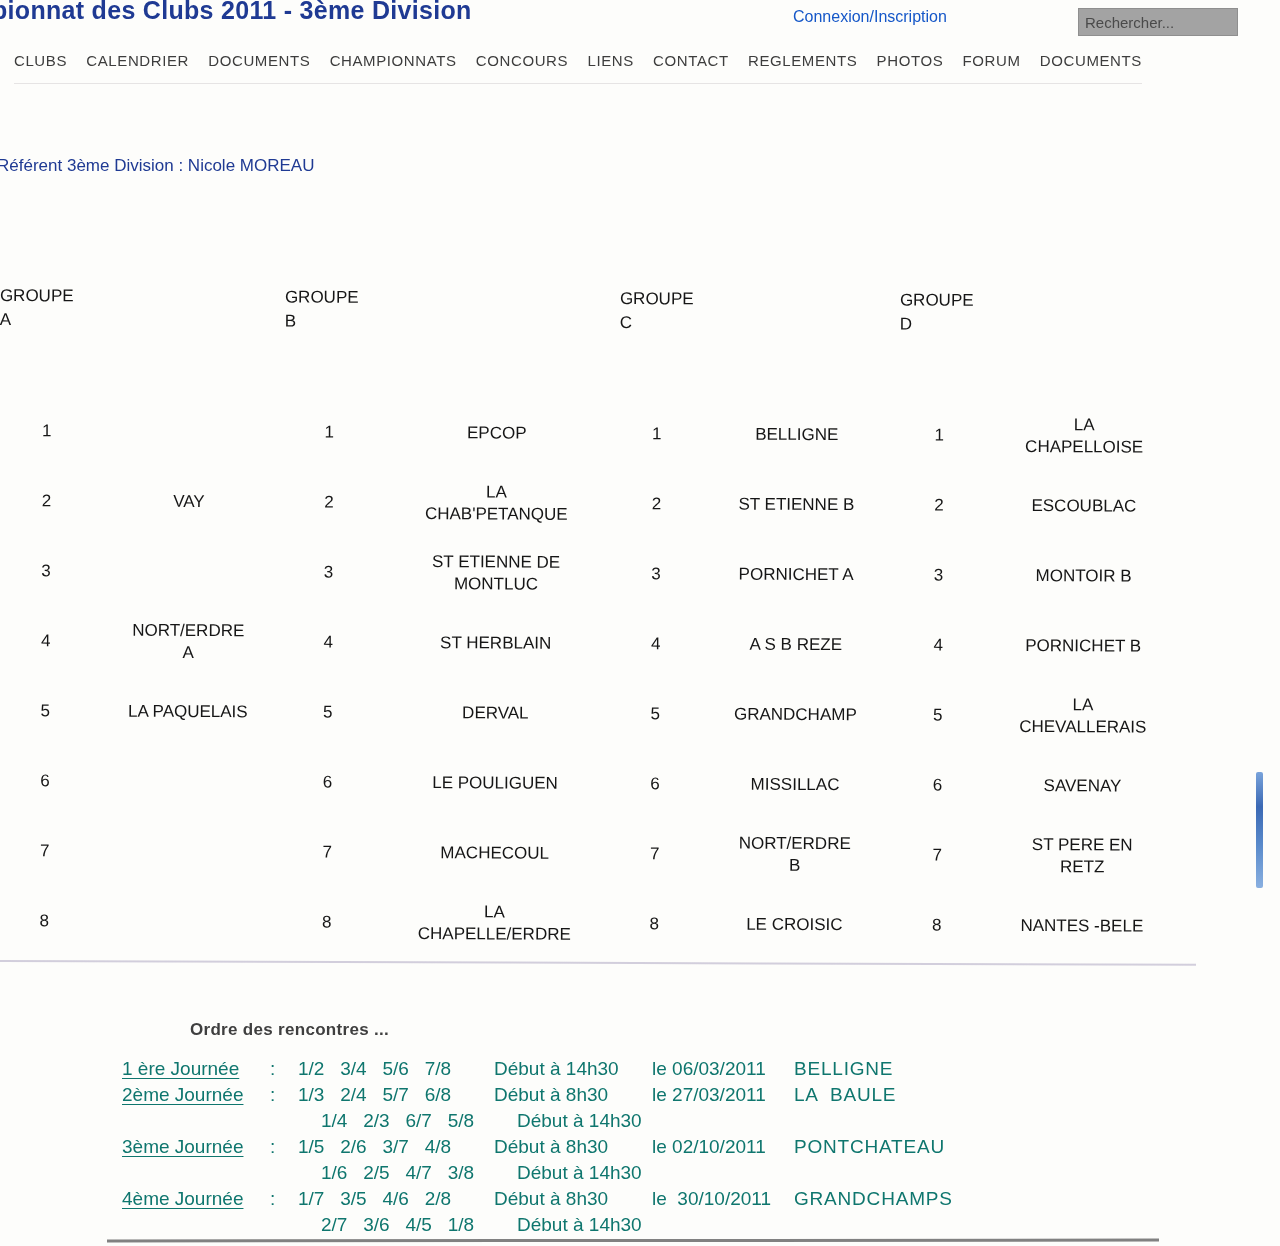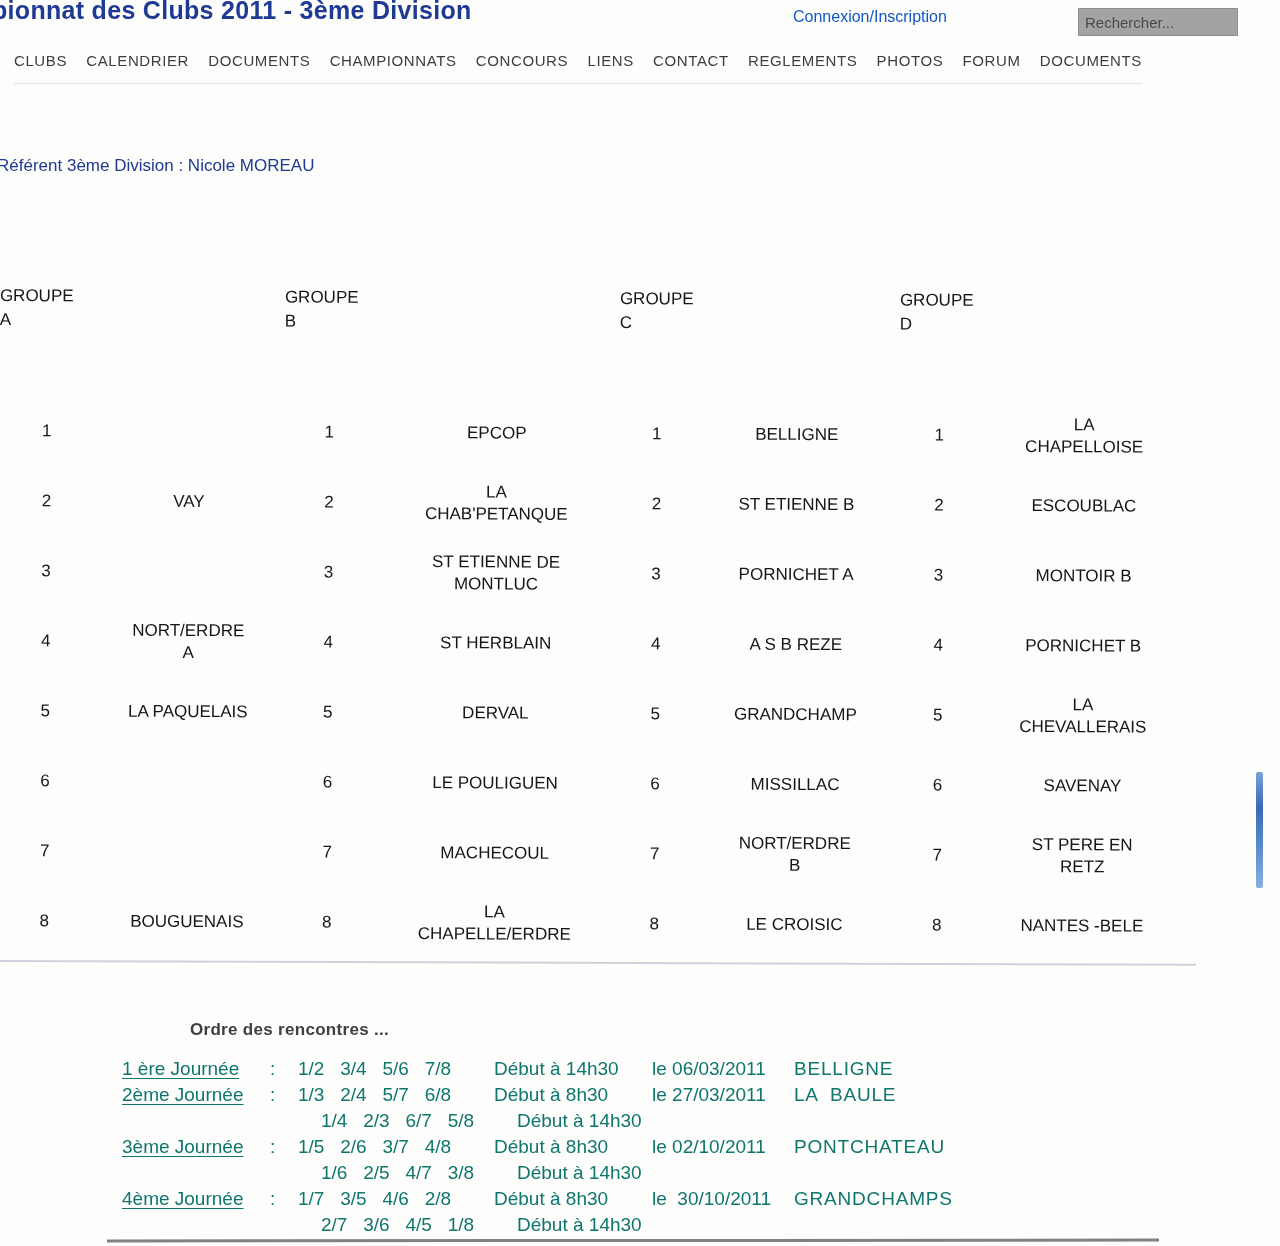--- a/index.html
+++ b/index.html
@@ -139,21 +139,20 @@
     <div class="cell name" style="grid-area:3/2">VAY</div>
     <div class="cell num" style="grid-area:4/1">3</div>
     <div class="cell num" style="grid-area:5/1">4</div>
     <div class="cell name" style="grid-area:5/2">NORT/ERDRE
 A</div>
     <div class="cell num" style="grid-area:6/1">5</div>
     <div class="cell name" style="grid-area:6/2">LA PAQUELAIS</div>
     <div class="cell num" style="grid-area:7/1">6</div>
     <div class="cell num" style="grid-area:8/1">7</div>
     <div class="cell num" style="grid-area:9/1">8</div>
-    <div class="cell name" style="grid-area:9/2">BOUGUENAIS</div>
 
     <div class="cell num" style="grid-area:2/3">1</div>
     <div class="cell name" style="grid-area:2/4">EPCOP</div>
     <div class="cell num" style="grid-area:3/3">2</div>
     <div class="cell name" style="grid-area:3/4">LA
 CHAB'PETANQUE</div>
     <div class="cell num" style="grid-area:4/3">3</div>
     <div class="cell name" style="grid-area:4/4">ST ETIENNE DE
 MONTLUC</div>
     <div class="cell num" style="grid-area:5/3">4</div>

